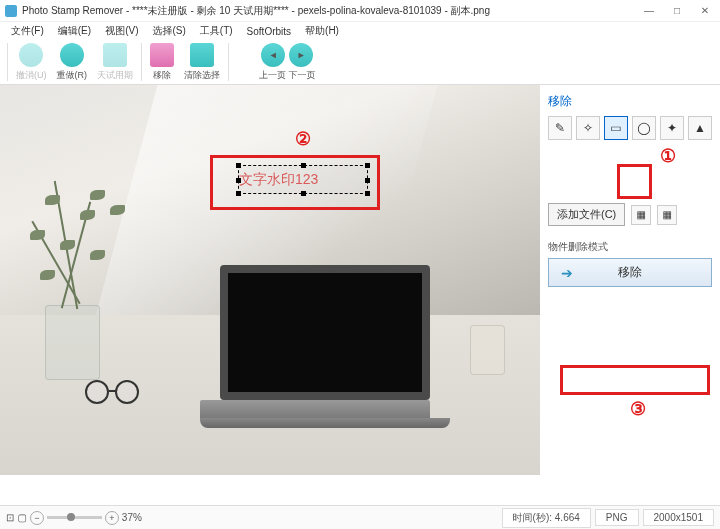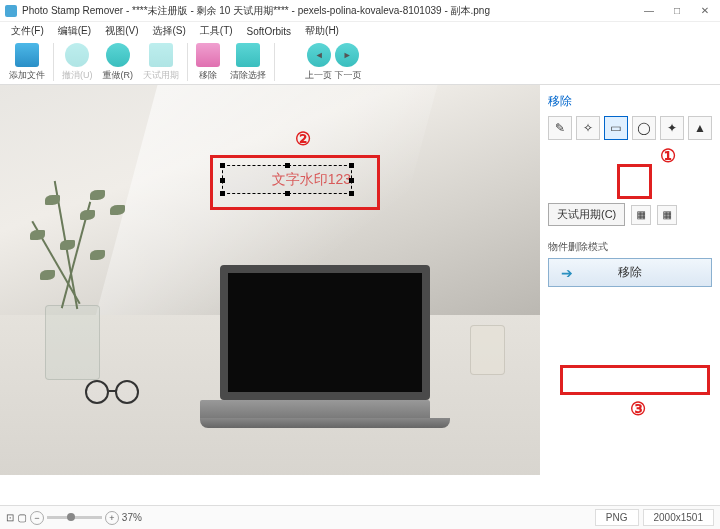--- a/index.html
+++ b/index.html
@@ -38,21 +38,21 @@
 .b1{height:130px;bottom:70px;left:75px;transform:rotate(-10deg)}
 .b2{height:110px;bottom:70px;left:85px;transform:rotate(15deg)}
 .b3{height:95px;bottom:70px;left:65px;transform:rotate(-30deg)}
 .leaf{position:absolute;width:15px;height:10px;background:#7a8a6a;border-radius:50% 10% 50% 10%}
 .l1{top:15px;left:55px}.l2{top:30px;left:90px}.l3{top:50px;left:40px}.l4{top:70px;left:100px}.l5{top:25px;left:120px}.l6{top:10px;left:100px}.l7{top:60px;left:70px}.l8{top:90px;left:50px}
 .candle{position:absolute;bottom:100px;right:35px;width:35px;height:50px;background:rgba(230,225,215,0.7);border:1px solid rgba(180,175,165,0.5);border-radius:4px}
 .glasses{position:absolute;bottom:70px;left:85px;width:65px;height:25px}
 .lens{position:absolute;width:24px;height:24px;border:2px solid #333;border-radius:50%;background:rgba(255,255,255,0.1)}
 .lens1{left:0}.lens2{left:30px}
 .bridge{position:absolute;top:10px;left:24px;width:8px;height:2px;background:#333}
-.selection-box{position:absolute;top:80px;left:222px;width:130px;height:29px;border:1px dashed #000;background:rgba(200,200,200,0.15);display:flex;align-items:center;justify-content:flex-end}
+.selection-box{position:absolute;top:80px;left:238px;width:130px;height:29px;border:1px dashed #000;background:rgba(200,200,200,0.15);display:flex;align-items:center;justify-content:flex-start}
 .selection-handle{position:absolute;width:5px;height:5px;background:#000}
 .h-tl{top:-3px;left:-3px}.h-tr{top:-3px;right:-3px}.h-bl{bottom:-3px;left:-3px}.h-br{bottom:-3px;right:-3px}
 .h-tm{top:-3px;left:50%;margin-left:-2px}.h-bm{bottom:-3px;left:50%;margin-left:-2px}
 .h-ml{top:50%;left:-3px;margin-top:-2px}.h-mr{top:50%;right:-3px;margin-top:-2px}
 .watermark-text{color:#d85a5a;font-size:14px;font-weight:500}
 .annotation{position:absolute;border:3px solid #e02020;pointer-events:none}
 .anno-1{top:164px;left:617px;width:35px;height:35px}
 .anno-2{top:155px;left:210px;width:170px;height:55px}
 .anno-3{top:365px;left:560px;width:150px;height:30px}
 .anno-num{position:absolute;color:#e02020;font-size:18px;font-weight:bold}
@@ -97,24 +97,20 @@
   <div class="menu-item">文件(F)</div>
   <div class="menu-item">编辑(E)</div>
   <div class="menu-item">视图(V)</div>
   <div class="menu-item">选择(S)</div>
   <div class="menu-item">工具(T)</div>
   <div class="menu-item">SoftOrbits</div>
   <div class="menu-item">帮助(H)</div>
 </div>
 
 <div class="toolbar">
-  <div class="tool-group">
-      <div class="tool-icon folder-icon"></div>
-      <span>添加文件</span>
-    </div>
   <div class="tool-sep"></div>
   <div class="tool-group disabled">
       <div class="tool-icon undo-icon"></div>
       <span>撤消(U)</span>
     </div>
   <div class="tool-group">
       <div class="tool-icon redo-icon"></div>
       <span>重做(R)</span>
     </div>
   <div class="tool-group disabled">
@@ -190,21 +186,21 @@
     <div class="tool-row">
       <div class="sel-tool">✎</div>
       <div class="sel-tool">✧</div>
       <div class="sel-tool active">▭</div>
       <div class="sel-tool">◯</div>
       <div class="sel-tool">✦</div>
       <div class="sel-tool">▲</div>
     </div>
     <div style="height:45px"></div>
     <div class="clear-row">
-      <div class="clear-btn">天试用期(C)</div>
+      <div class="clear-btn">添加文件(C)</div>
       <div class="small-btn">▦</div>
       <div class="small-btn">▦</div>
     </div>
     <div class="mode-label">物件删除模式</div>
     <div class="remove-btn" style="position:relative">
       <span class="arrow-r">➔</span>
       <span>移除</span>
     </div>
   </div>
 </div>
@@ -223,16 +219,17 @@
       <span>▢</span>
       <div class="zoom-btn">−</div>
       <div class="zoom-slider">
           <div class="zoom-thumb"></div>
         </div>
       <div class="zoom-btn">+</div>
       <span>37%</span>
     </div>
   </div>
   <div class="status-right">
+    <div class="status-seg"><span>时间(秒):</span> <span>4.664</span></div>
     <div class="status-seg">PNG</div>
     <div class="status-seg">2000x1501</div>
   </div>
 </div>
 
 </body></html>

